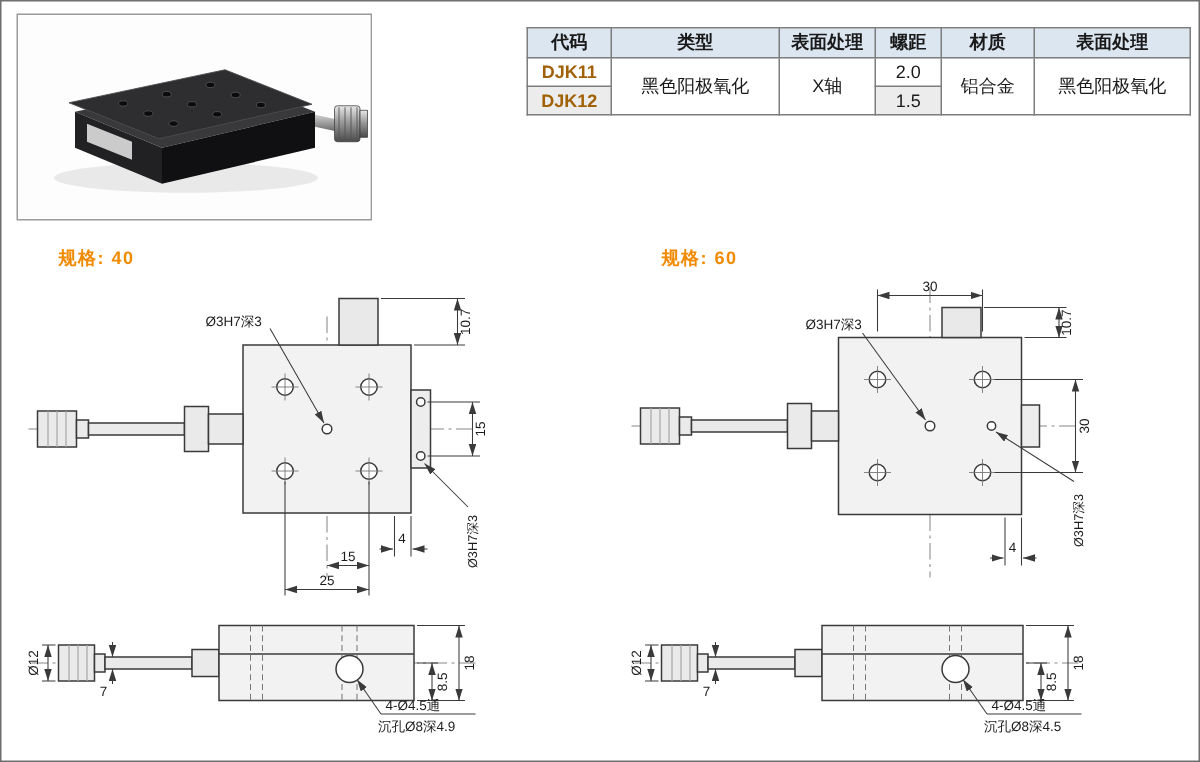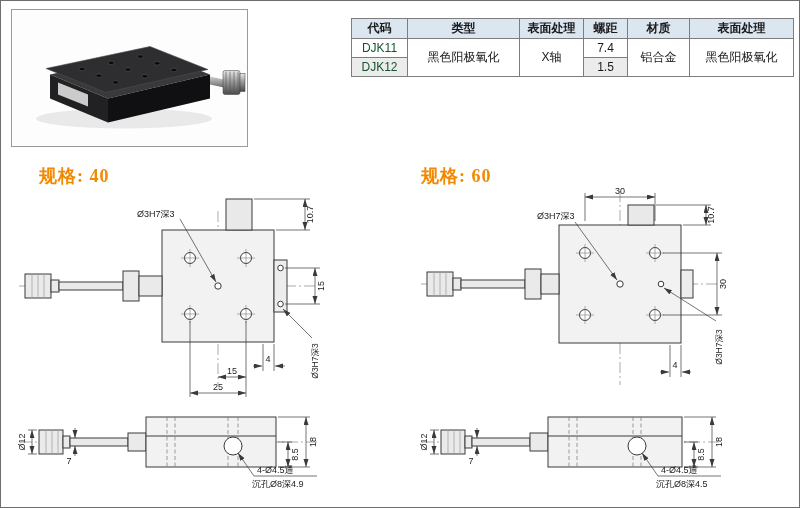--- a/index.html
+++ b/index.html
@@ -6,26 +6,26 @@
   html,body { background:#ffffff; }
   body { font-family:"Liberation Sans", sans-serif; }
   .page { position:relative; width:800px; height:508px; background:#fff; border:1px solid #6e6e6e; overflow:hidden; }
 
   .photo-box { position:absolute; left:10px; top:8px; width:237px; height:138px; border:1px solid #9a9a9a; background:#fff; }
   .photo-box svg { width:100%; height:100%; display:block; }
 
   .spec-table { position:absolute; left:350px; top:17px; border-collapse:collapse; font-size:12px; color:#1a1a1a; table-layout:fixed; }
   .spec-table th, .spec-table td { border:1px solid #7d7d7d; text-align:center; padding:1px 4px; height:19px; background:#fff; }
   .spec-table th { background:#dce6f1; font-weight:bold; }
-  .code-cell { color:#14532d; font-weight:normal; }
+  .code-cell { color:#a16207; font-weight:bold; }
   .row-alt { background:#ececec !important;margin-left:48px; }
 
-  .spec-label { position:absolute; font-size:18px; font-weight:bold; color:#f18a00; letter-spacing:1px;font-family:Liberation Serif, serif; }
+  .spec-label { position:absolute; font-size:12px; font-weight:bold; color:#f18a00; letter-spacing:1px; }
   .spec-label.left  { left:38px;  top:163px; }
-  .spec-label.right { left:420px; top:163px; }
+  .spec-label.right { left:440px; top:163px; }
 
   .drawing { position:absolute; top:184px; width:330px; height:318px; }
   .drawing.left  { left:16px; }
   .drawing.right { left:418px; }
 
   svg text { fill:#1c1c1c; stroke:none; font-family:"Liberation Sans", sans-serif; }
 </style>
 </head>
 <body>
 
@@ -93,21 +93,21 @@
         <th>螺距</th>
         <th>材质</th>
         <th>表面处理</th>
       </tr>
     </thead>
     <tbody>
       <tr>
         <td class="code-cell">DJK11</td>
         <td rowspan="2">黑色阳极氧化</td>
         <td rowspan="2">X轴</td>
-        <td>7.4</td>
+        <td>2.0</td>
         <td rowspan="2">铝合金</td>
         <td rowspan="2">黑色阳极氧化</td>
       </tr>
       <tr>
         <td class="code-cell row-alt">DJK12</td>
         <td class="row-alt">1.5</td>
       </tr>
     </tbody>
   </table>
 

